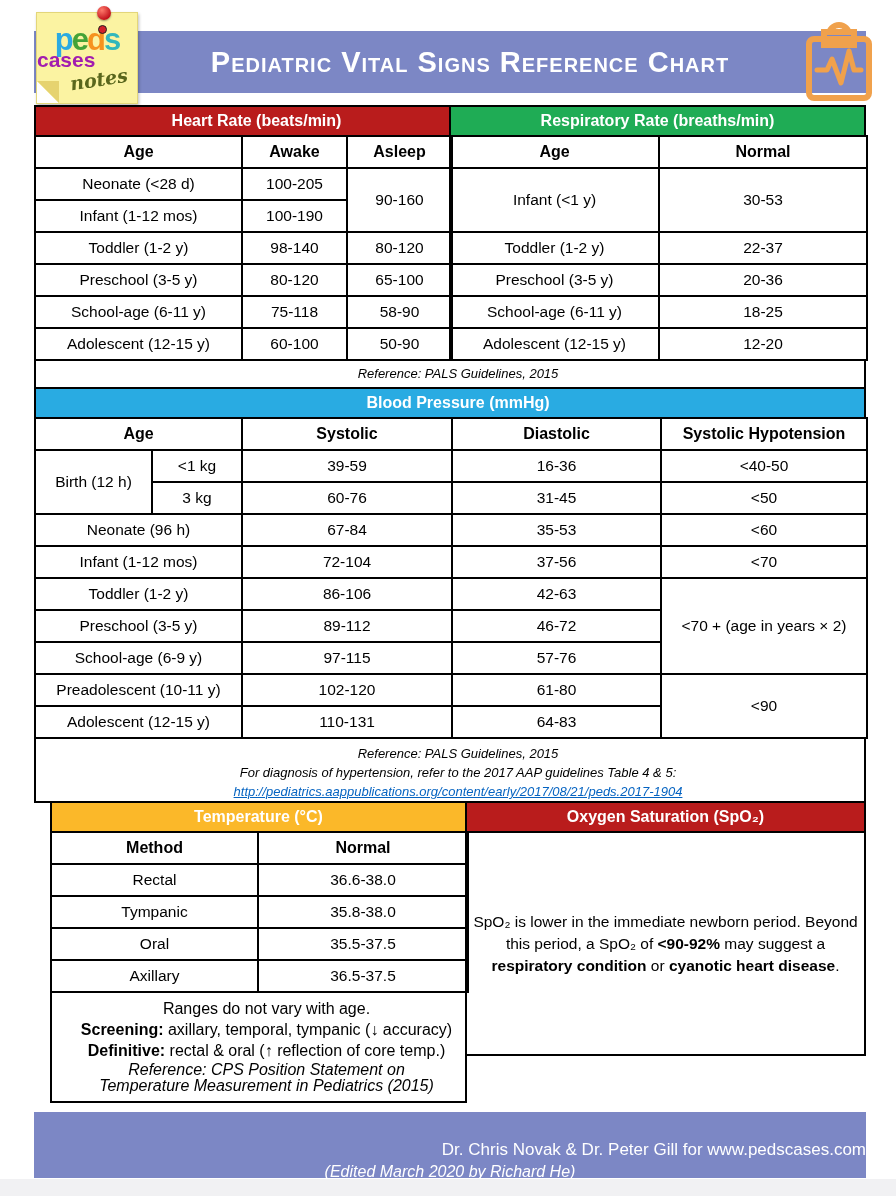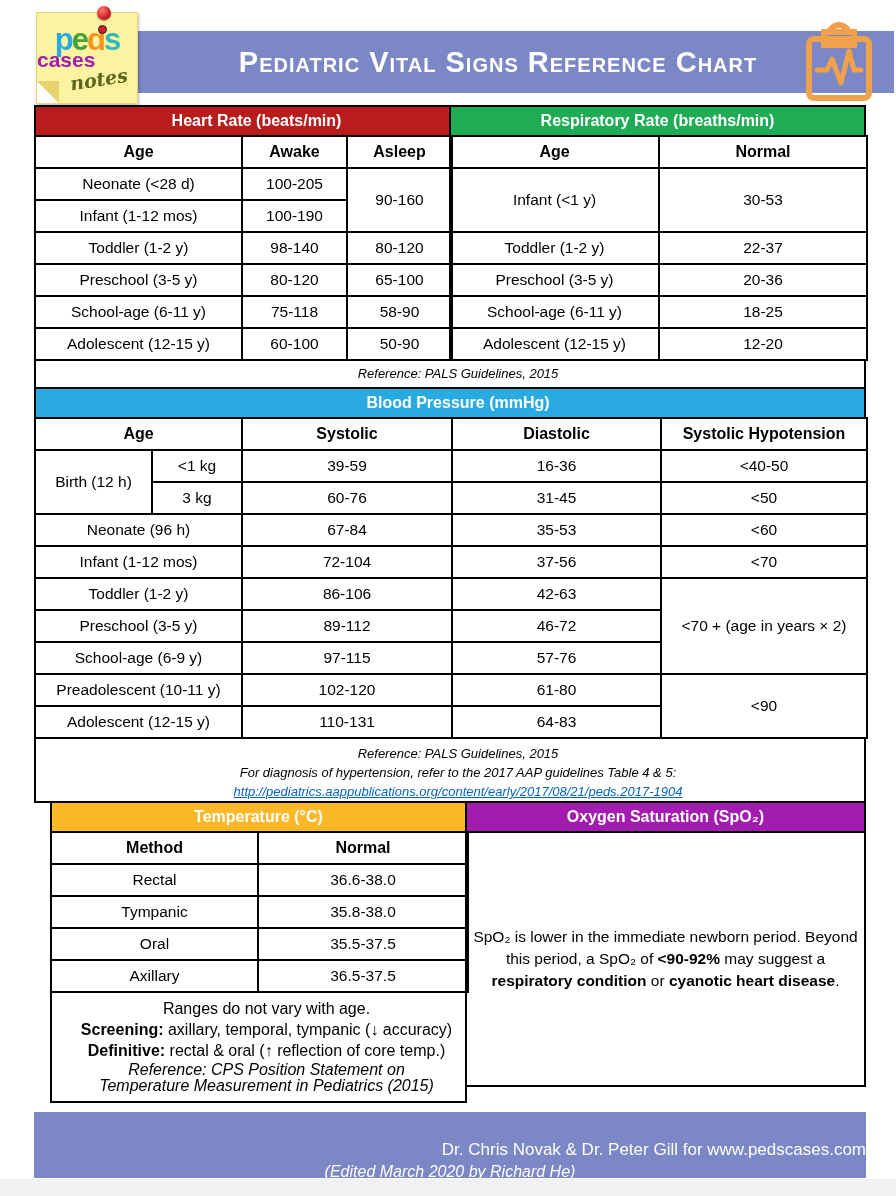--- a/index.html
+++ b/index.html
@@ -55,37 +55,37 @@
 
   .bp-ref { border:2px solid #000; height:66px; text-align:center; font-style:italic;
     font-size:13px; line-height:19px; padding-top:5px; }
   .bp-ref a { color:#0563C1; text-decoration:underline; font-style:italic; }
 
   .temp-notes { border:2px solid #000; height:112px; text-align:center; font-size:16px;
     line-height:21px; padding-top:5px; }
   .temp-notes .b { font-weight:bold; }
   .temp-notes .ref { font-style:italic; font-size:16px; line-height:16px; width:340px; margin:1px auto 0; }
 
-  .spo2-body { border:2px solid #000; height:256px; display:flex; align-items:center;
+  .spo2-body { border:2px solid #000; height:225px; display:flex; align-items:center;
     justify-content:center; text-align:center; font-size:15.5px; line-height:22px; padding:0 4px; }
   .spo2-body .b { font-weight:bold; }
 
   
   .footer { position:absolute; left:34px; top:1112px; width:832px; height:66px; background:#7C87C5;
     color:#fff; text-align:center; }
   .footer-line1 { padding-top:28px; font-size:17px;text-align:right; }
   .footer-line2 { padding-top:3px; font-size:16px; font-style:italic; }
   .bottom-strip { position:absolute; left:0; top:1179px; width:896px; height:17px; background:#F1F1F3; }
 </style>
 </head>
 <body>
 
 <div class="sheet">
 
-  <div class="banner" style="background-color: rgb(124, 135, 197); margin-left: 28px;">
+  <div class="banner" style="background-color: rgb(124, 135, 197);">
     <div class="banner-title">Pediatric Vital Signs Reference Chart</div>
   </div>
 
   <div class="logo">
     <div class="pin"></div>
     <div class="ladybug"></div>
     <div class="logo-peds"><span class="l0">p</span><span class="l1">e</span><span class="l2">d</span><span class="l3">s</span></div>
     <div class="logo-cases">cases</div>
     <div class="logo-notes">notes</div>
   </div>
@@ -294,21 +294,21 @@
         </tbody>
           </table>
         <div class="temp-notes mt">
           <div>Ranges do not vary with age.</div>
           <div><span class="b">Screening:</span><span> axillary, temporal, tympanic (↓ accuracy)</span></div>
           <div><span class="b">Definitive:</span><span> rectal &amp; oral (↑ reflection of core temp.)</span></div>
           <div class="ref">Reference: CPS Position Statement on Temperature Measurement in Pediatrics (2015)</div>
         </div>
       </div>
       <div class="half right">
-        <div class="sec-head" style="background-color: #a21caf;">Oxygen Saturation (SpO₂)</div>
+        <div class="sec-head" style="background-color: #b91c1c;">Oxygen Saturation (SpO₂)</div>
         <div class="spo2-body mt">
           <div>
             <span>SpO₂ is lower in the immediate newborn period. Beyond this period, a SpO₂ of </span><span class="b">&lt;90-92%</span><span> may suggest a </span><span class="b">respiratory condition</span><span> or </span><span class="b">cyanotic heart disease</span><span>.</span>
           </div>
         </div>
       </div>
     </div>
   </div>
 
   <div class="footer" style="background-color: rgb(124, 135, 197);">

